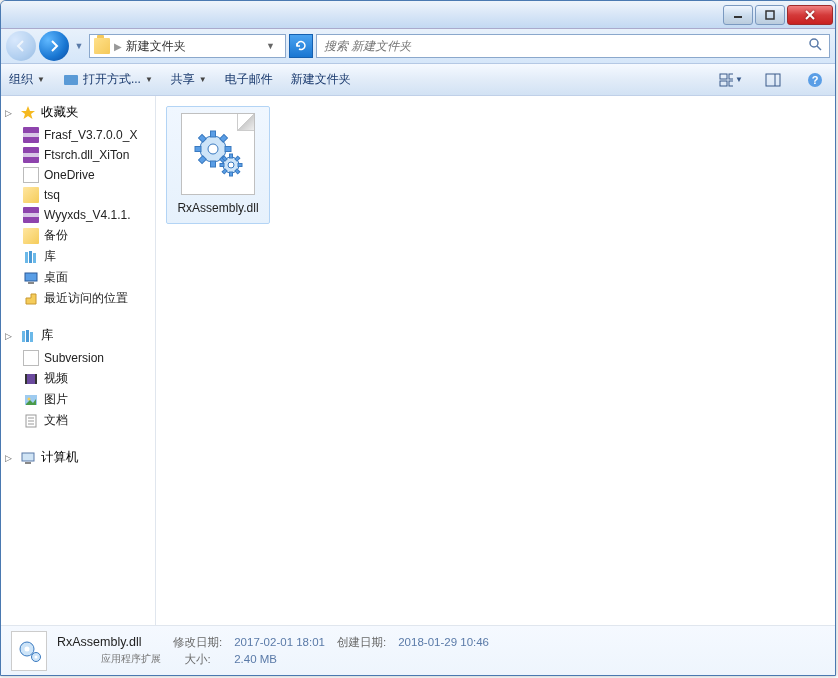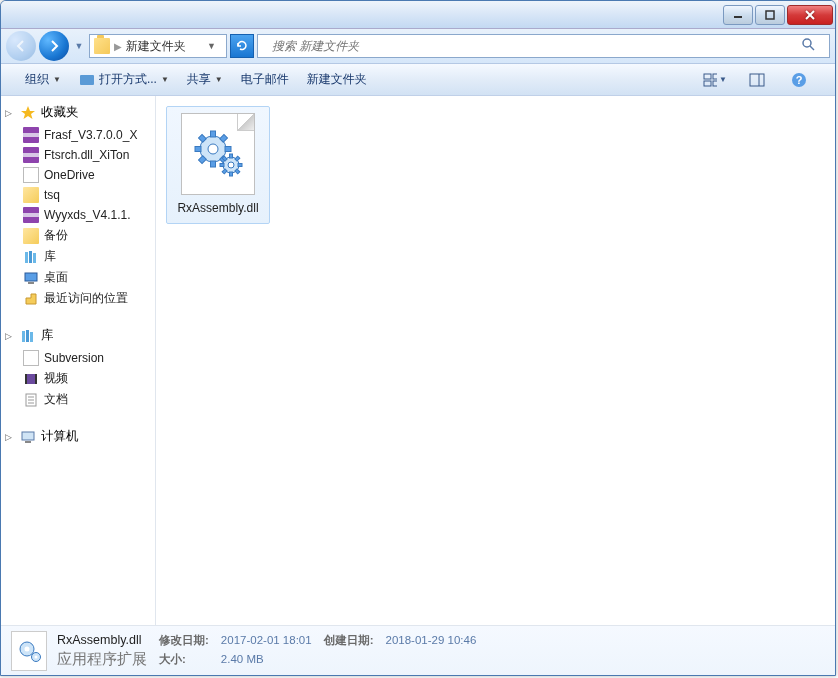--- a/index.html
+++ b/index.html
@@ -18,25 +18,25 @@
 .nav-fwd { background: radial-gradient(circle at 30% 30%, #5fb8ff, #1976d2 60%, #0d4a9e); color: #fff; }
 .nav-dd { width: 14px; height: 24px; display: flex; align-items: center; justify-content: center; color: #5a7aa8; font-size: 9px; }
 
 .addr-box { flex: 1; height: 24px; background: #fff; border: 1px solid #8ba8cc; display: flex; align-items: center; padding: 0 4px; gap: 4px; }
 .addr-icon { width: 16px; height: 16px; background: linear-gradient(135deg, #ffe08a, #f5c95a); border-radius: 1px; position: relative; }
 .addr-icon::before { content: ""; position: absolute; top: -3px; left: 3px; width: 7px; height: 3px; background: #f5c95a; border-radius: 1px 1px 0 0; }
 .addr-text { font-size: 12px; color: #333; }
 .addr-sep { color: #999; font-size: 10px; }
 .addr-dd { margin-left: auto; color: #666; font-size: 9px; padding: 0 6px; }
 .addr-refresh { width: 24px; height: 24px; background: linear-gradient(to bottom, #4ba3f0, #1976d2); border: 1px solid #1560b0; display: flex; align-items: center; justify-content: center; color: #fff; }
-.search-box { width: 573px; height: 24px; background: #fff; border: 1px solid #8ba8cc; display: flex; align-items: center; padding: 0 14px; }
+.search-box { width: 514px; height: 24px; background: #fff; border: 1px solid #8ba8cc; display: flex; align-items: center; padding: 0 7px; }
 .search-box input { border: none; outline: none; flex: 1; font-size: 12px; font-style: italic; color: #888; background: transparent; }
 .search-mag { color: #5a7aa8; }
 
-.toolbar { height: 32px; background: linear-gradient(to bottom, #f5f9ff, #e2ecf8 50%, #d2e2f4); border-bottom: 1px solid #c0d0e8; display: flex; align-items: center; padding: 0 24px; gap: 18px; font-size: 12px; }
+.toolbar { height: 32px; background: linear-gradient(to bottom, #f5f9ff, #e2ecf8 50%, #d2e2f4); border-bottom: 1px solid #c0d0e8; display: flex; align-items: center; padding: 0 8px; gap: 18px; font-size: 12px; }
 .tb-item { color: #1a3a6e; cursor: pointer; display: flex; align-items: center; gap: 4px; }
 .tb-item .dd { font-size: 8px; color: #444; }
 .tb-spacer { flex: 1; }
 .tb-icon-btn { width: 24px; height: 22px; display: flex; align-items: center; justify-content: center; color: #3a5a8a; cursor: pointer; }
 
 .body-area { flex: 1; display: flex; background: #fff; overflow: hidden; }
 .sidebar { width: 155px; border-right: 1px solid #e0e6ee; overflow-y: auto; overflow-x: hidden; padding-top: 4px; }
 .side-header { display: flex; align-items: center; gap: 5px; padding: 4px 6px 4px 4px; font-size: 12.5px; }
 .side-header .tri { color: #666; font-size: 9px; width: 10px; }
 .side-item { display: flex; align-items: center; gap: 5px; padding: 2px 6px 2px 22px; font-size: 12px; color: #222; cursor: pointer; white-space: nowrap; overflow: hidden; }
@@ -51,22 +51,22 @@
 .file-item { width: 104px; display: inline-flex; flex-direction: column; align-items: center; padding: 6px 6px 8px 6px; border: 1px solid #b3d4f5; background: linear-gradient(to bottom, #f0f7ff, #e6f1fc); border-radius: 2px; cursor: pointer; }
 .file-thumb { width: 74px; height: 82px; background: #fff; border: 1px solid #c0c0c0; position: relative; display: flex; align-items: center; justify-content: center; margin-bottom: 6px; }
 .file-thumb::before { content: ""; position: absolute; top: 0; right: 0; width: 16px; height: 16px; background: linear-gradient(135deg, #fff 0%, #fff 48%, #ccc 50%, #eee 100%); border-left: 1px solid #ccc; border-bottom: 1px solid #ccc; }
 .gear-big { color: #4a90d9; }
 .file-label { font-size: 12px; color: #222; text-align: center; }
 
 .details { height: 50px; border-top: 1px solid #e0e6ee; background: linear-gradient(to bottom, #f5f9ff, #eef5fd); display: flex; align-items: center; padding: 4px 10px; gap: 10px; font-size: 12px; }
 .det-thumb { width: 36px; height: 40px; background: #fff; border: 1px solid #ccc; display: flex; align-items: center; justify-content: center; }
 .det-cols { display: grid; grid-template-columns: auto auto auto auto auto auto; gap: 2px 12px; align-items: center; }
 .det-name { font-size: 12.5px; color: #222; }
-.det-type { color: #777; font-size: 15px; }
-.det-lbl { color: #6a6a6a; text-align: left; font-size: 11.5px; font-weight: bold; }
+.det-type { color: #777; font-size: 10px; margin-left: 44px; }
+.det-lbl { color: #6a6a6a; text-align: center; font-size: 11.5px; }
 .det-val { color: #5a7aa8; font-size: 11.5px; }
 </style>
 </head>
 <body>
 
 <div class="window">
 
   <div class="titlebar">
     <div class="title-btn">
         <svg width="10" height="10">
@@ -239,20 +239,28 @@
             <div class="si-icon generic-icon"></div>
             <span>Subversion</span>
           </div>
           <div class="side-item">
             <svg class="si-icon" width="16" height="16">
               <rect x="2" y="3" width="12" height="10" fill="#6b4a9e"></rect>
               <rect x="2" y="3" width="2" height="10" fill="#333"></rect>
               <rect x="12" y="3" width="2" height="10" fill="#333"></rect>
             </svg>
             <span>视频</span>
+          </div>
+          <div class="side-item">
+            <svg class="si-icon" width="16" height="16">
+              <rect x="2" y="3" width="12" height="10" fill="#9ecbf0"></rect>
+              <circle cx="6" cy="7" r="1.5" fill="#f5cc5a"></circle>
+              <path d="M3 12 L7 8 L10 11 L13 7 L13 13 L3 13 Z" fill="#4a9a4a"></path>
+            </svg>
+            <span>图片</span>
           </div>
           <div class="side-item">
             <svg class="si-icon" width="16" height="16">
               <rect x="3" y="2" width="10" height="12" fill="#fff" stroke="#999"></rect>
               <line x1="5" y1="5" x2="11" y2="5" stroke="#999"></line>
               <line x1="5" y1="8" x2="11" y2="8" stroke="#999"></line>
               <line x1="5" y1="11" x2="11" y2="11" stroke="#999"></line>
             </svg>
             <span>文档</span>
           </div>

